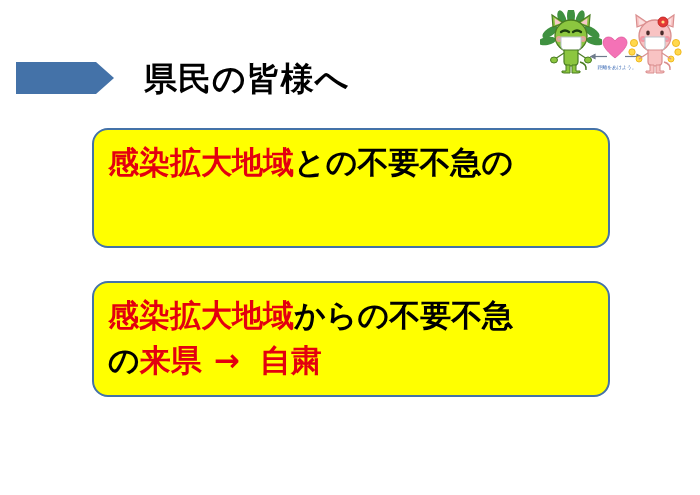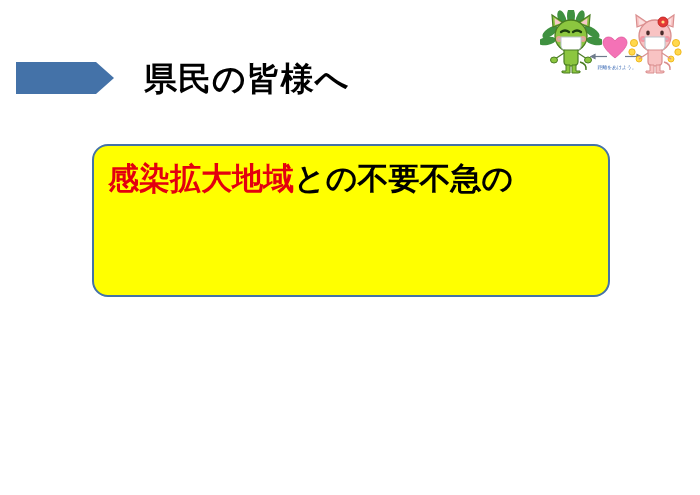--- a/index.html
+++ b/index.html
@@ -99,21 +99,21 @@
   .msg-box {
     position: absolute;
     left: 92px;
     width: 518px;
     background: #ffff00;
     border: 2px solid #4472a8;
     border-radius: 16px;
     box-sizing: border-box;
     padding: 10px 12px 10px 14px;
   }
-  .msg-box-1 { top: 144px; height: 153px; }
+  .msg-box-1 { top: 128px; height: 120px; }
   .msg-box-2 { top: 281px; height: 116px; }
 
   .msg-line {
     font-size: 31px;
     line-height: 45px;
     font-weight: bold;
     white-space: nowrap;
     letter-spacing: 0px;
     font-family: "DejaVu Sans", "Liberation Sans", sans-serif;
   }
@@ -243,14 +243,22 @@
     </svg>
     <div class="heading-text">県民の皆様へ</div>
   </div>
 
   <div class="msg-box msg-box-1">
     <div class="msg-line">
       <span class="red">感染拡大地域</span><span class="black">との不要不急の</span>
     </div>
   </div>
 
+  <div class="msg-box msg-box-2">
+    <div class="msg-line">
+      <span class="red">感染拡大地域</span><span class="black">からの不要不急</span>
+    </div>
+    <div class="msg-line">
+      <span class="black">の</span><span class="red">来県</span><span class="sp-s"></span><span class="arrow-glyph">→</span><span class="sp-m"></span><span class="red">自粛</span>
+    </div>
+  </div>
 
 </div>
 
 </body></html>

